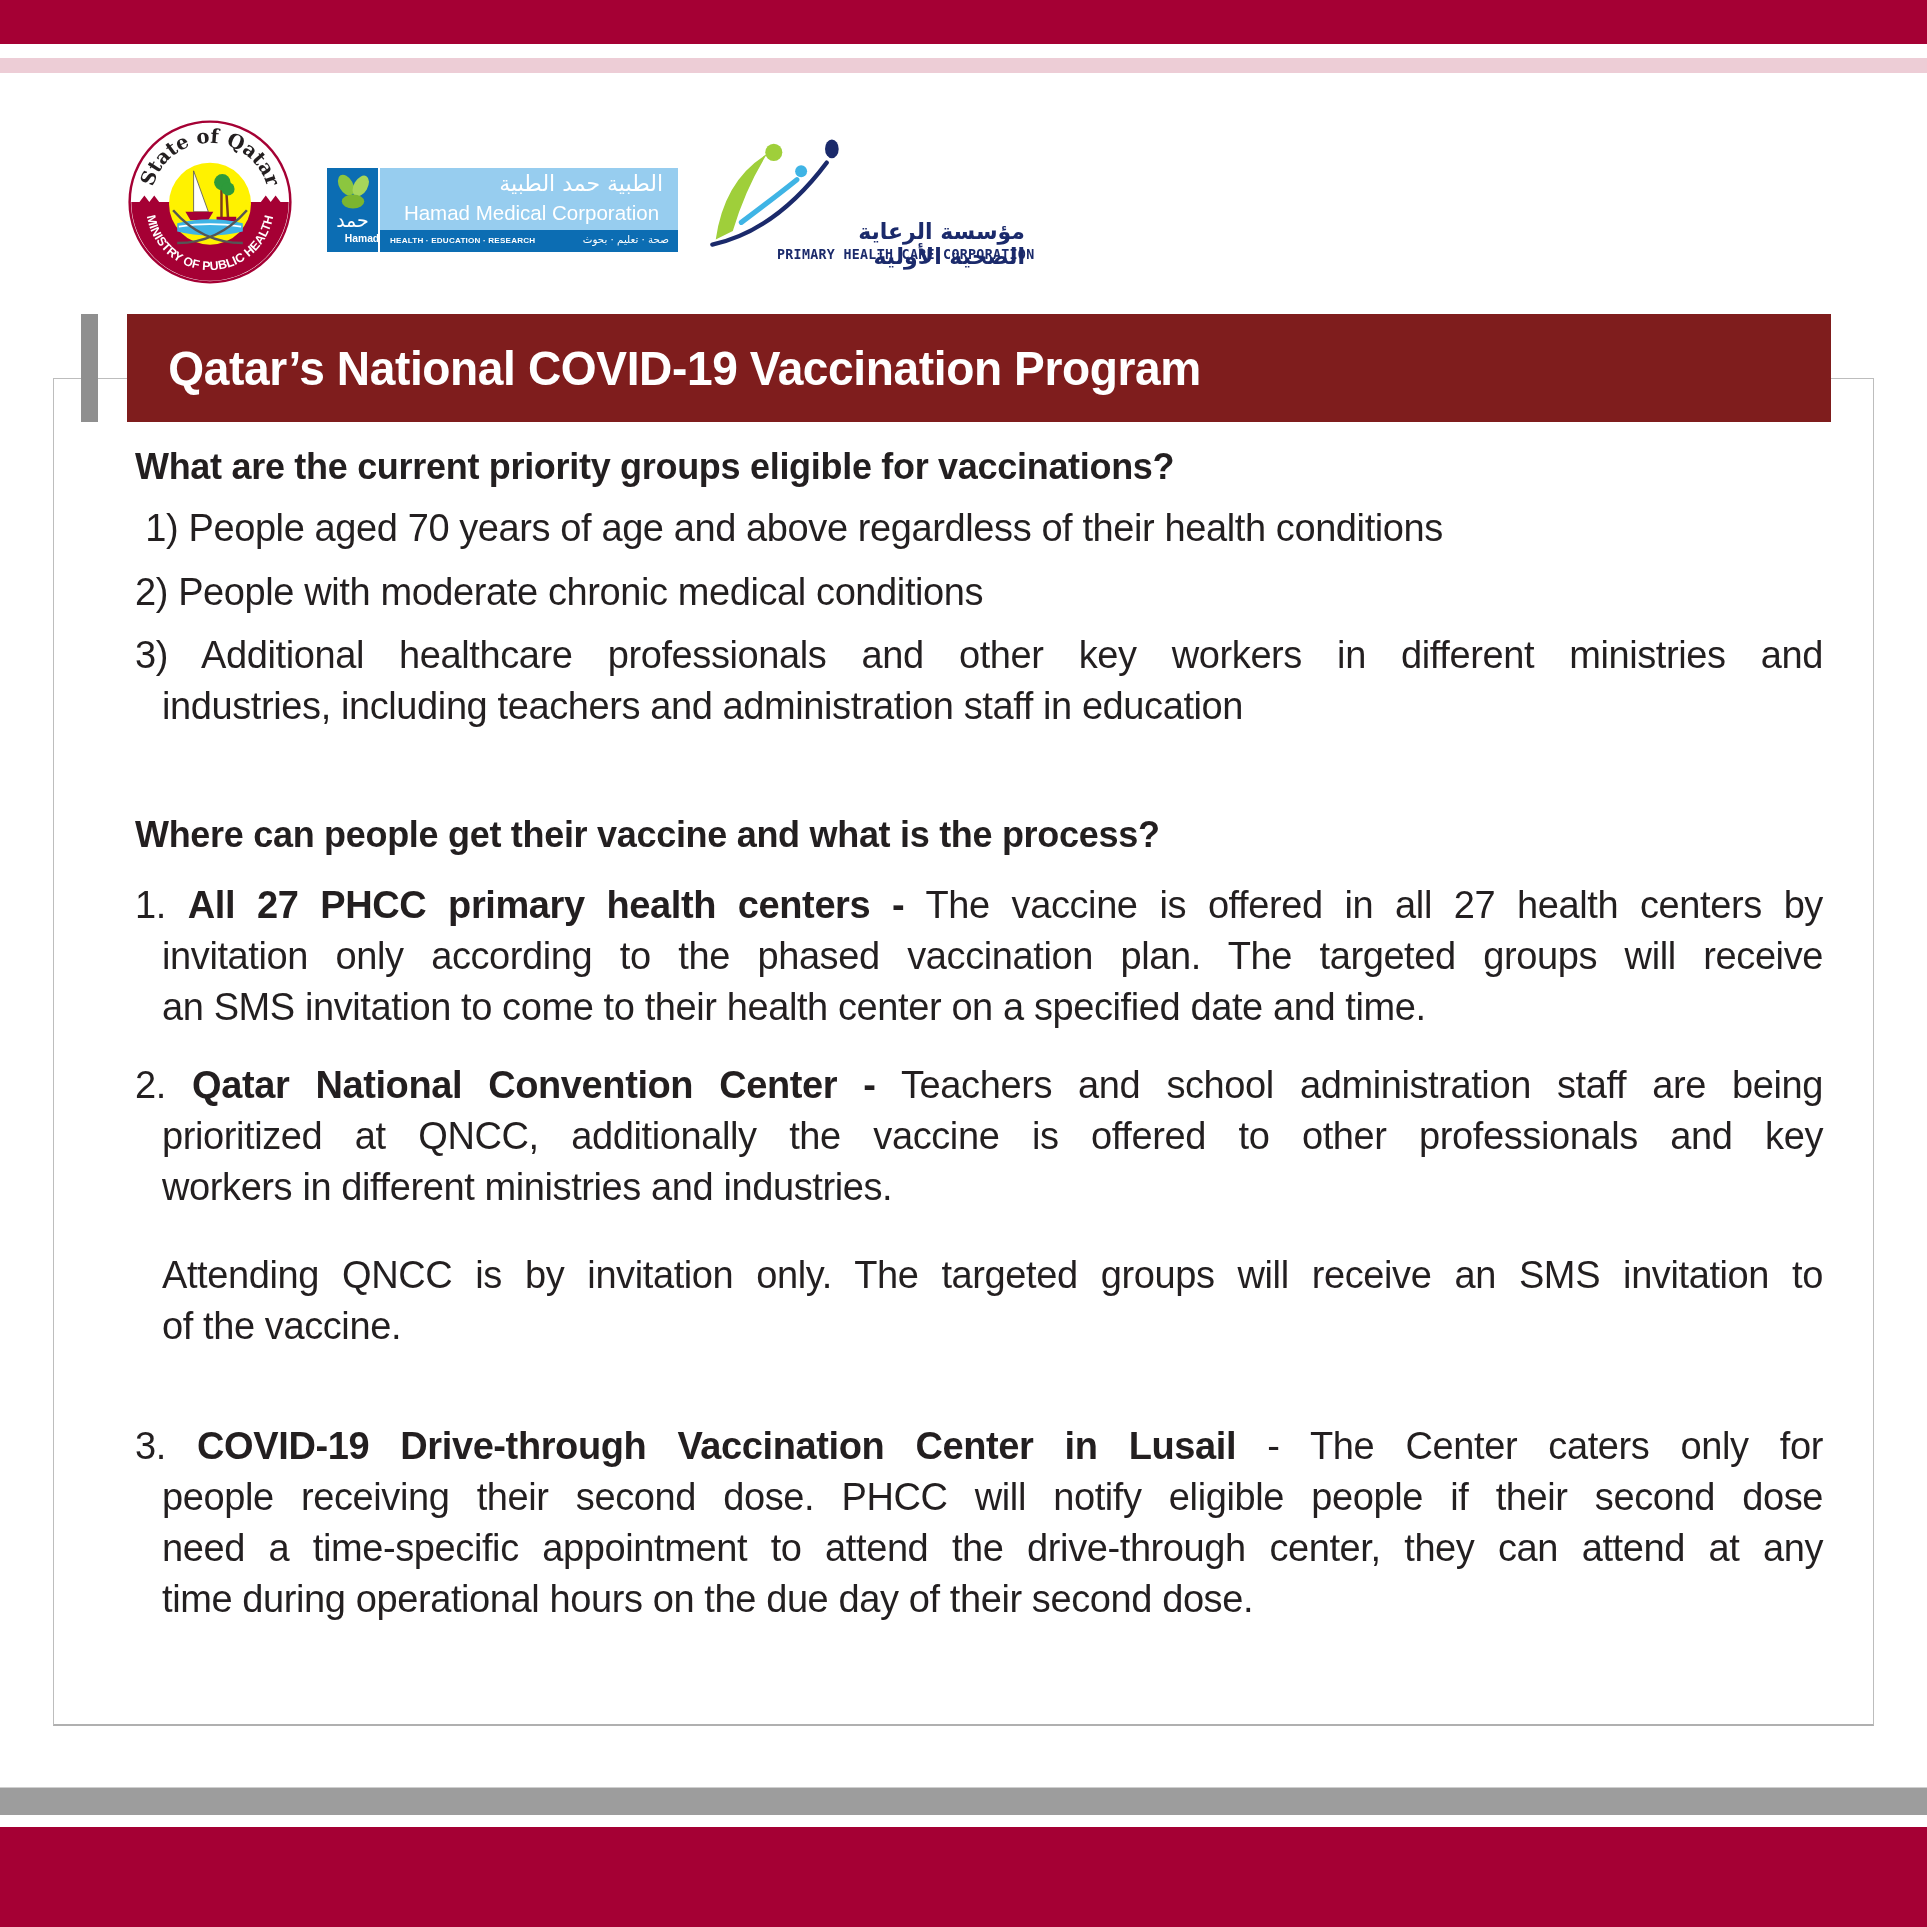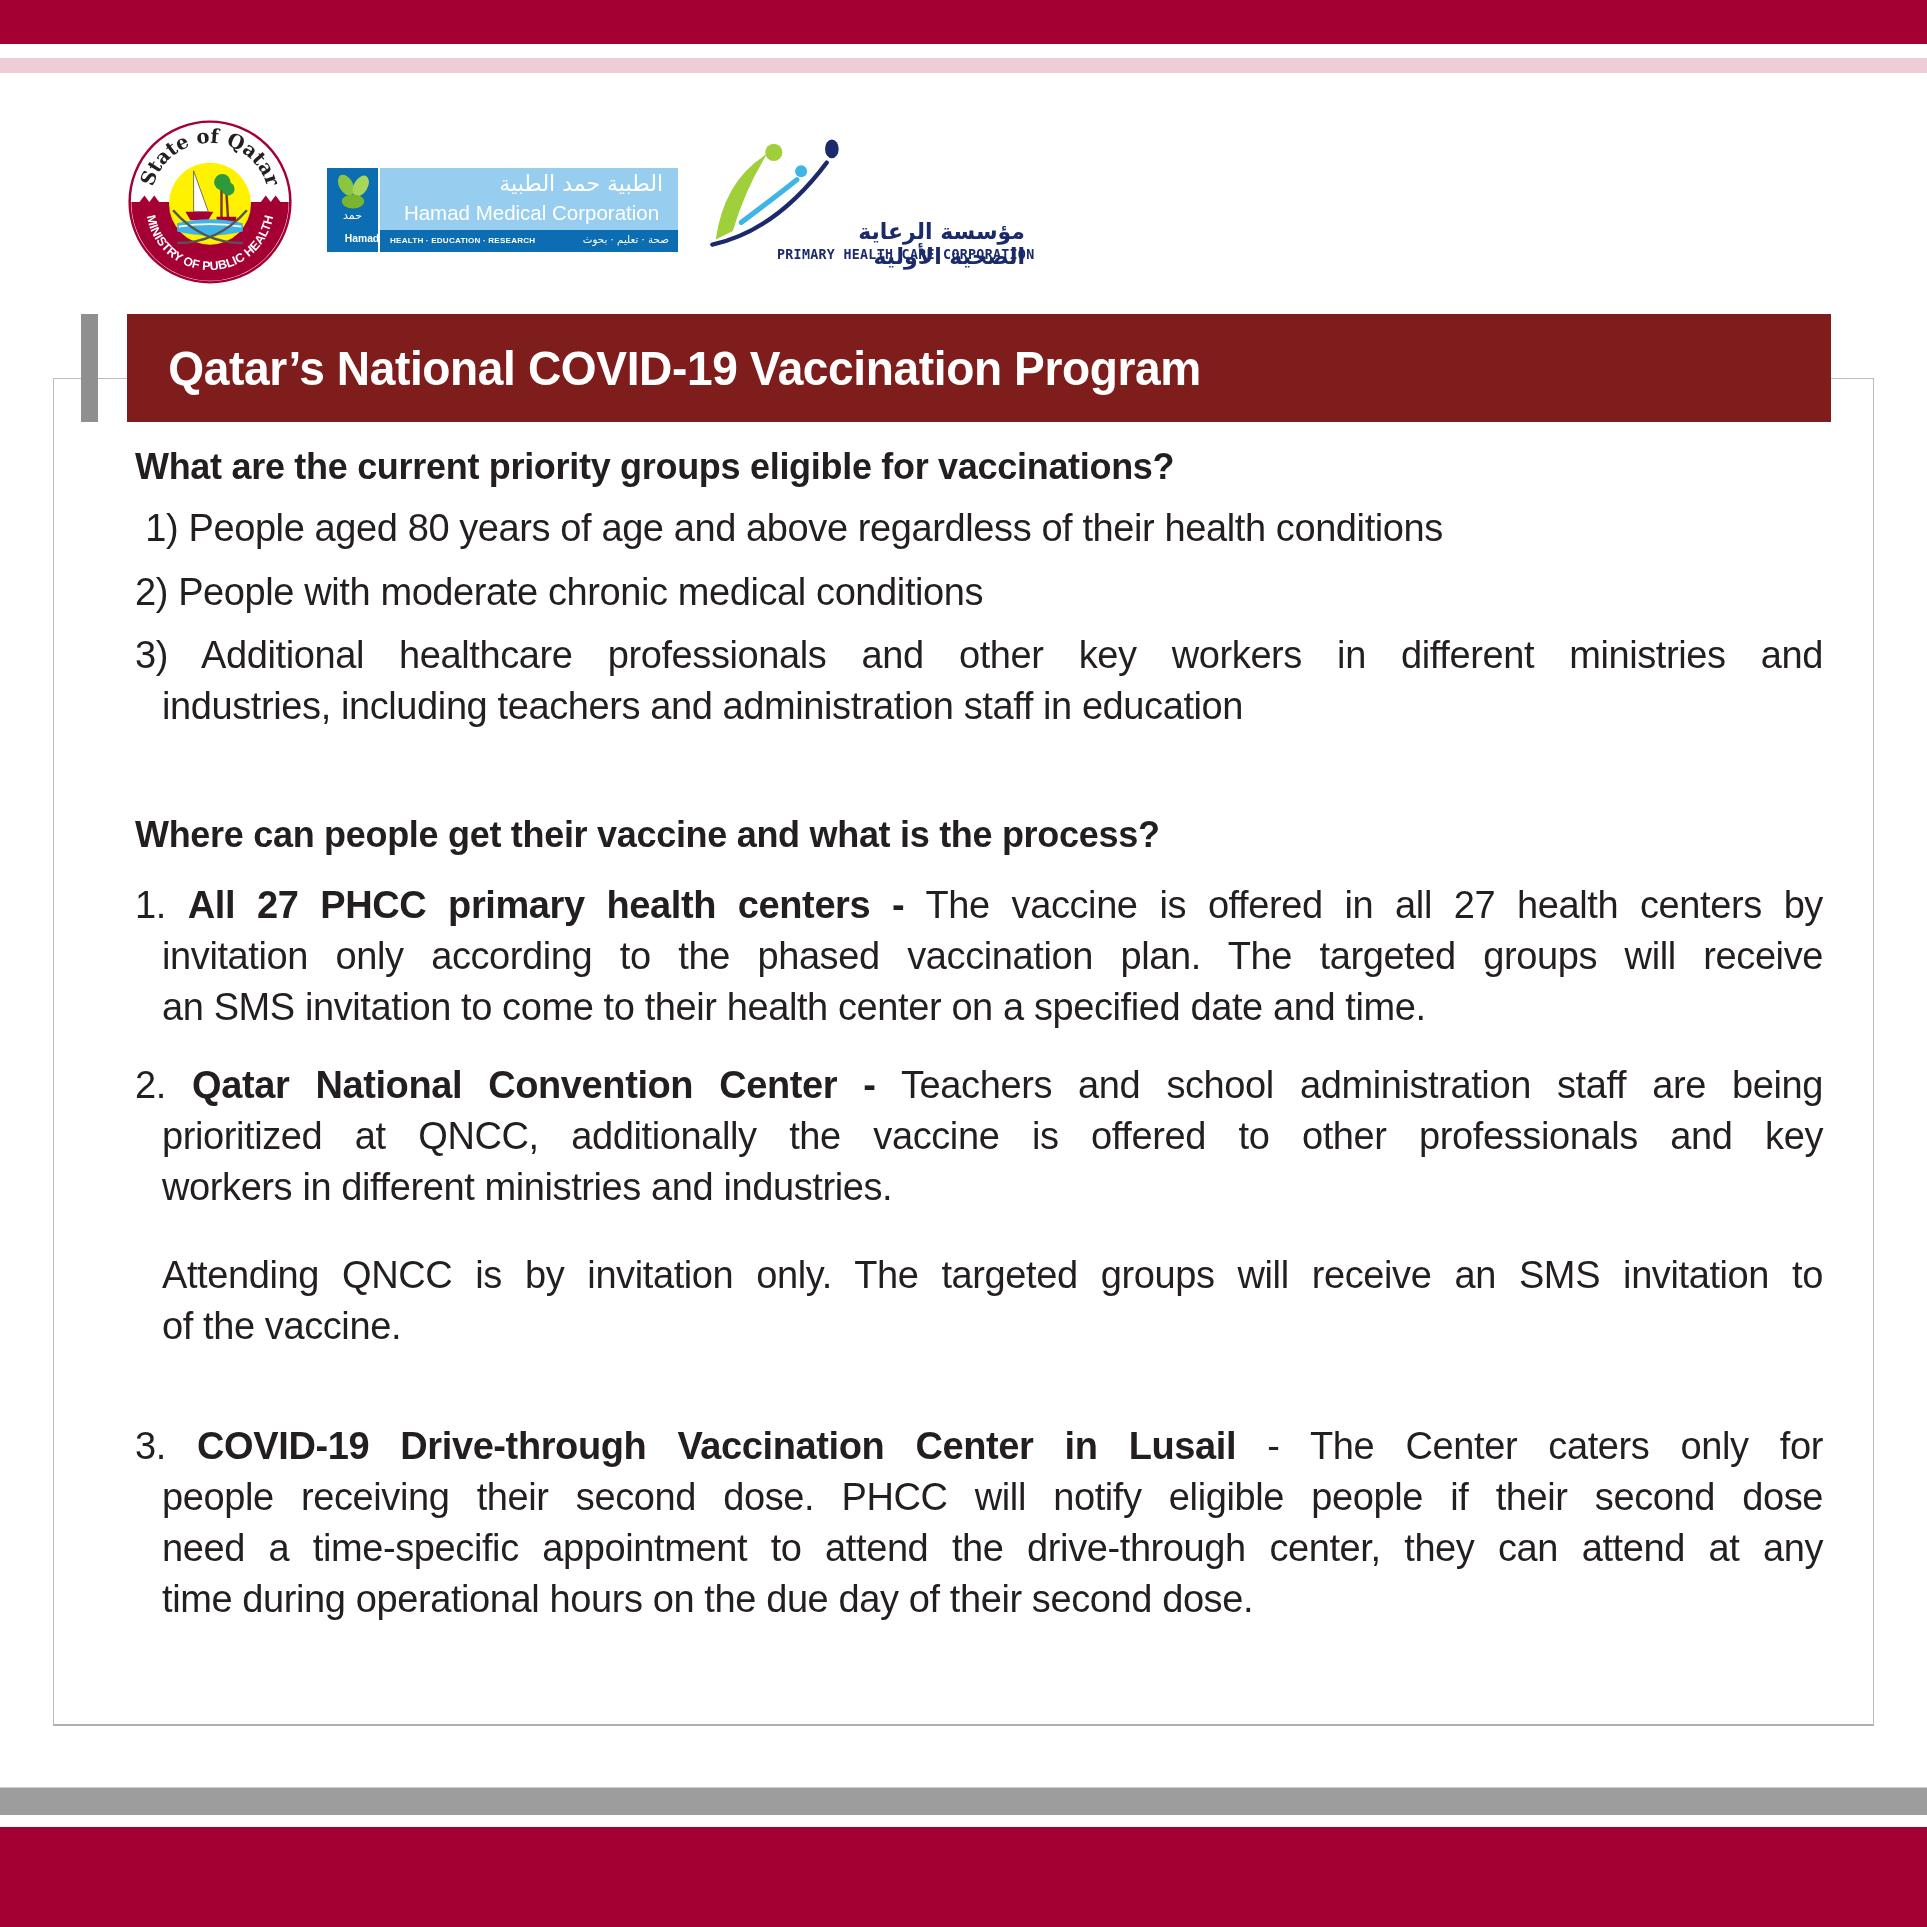--- a/index.html
+++ b/index.html
@@ -16,21 +16,21 @@
     .phcc-ar { position: absolute; left: 70px; top: 82px; font-size: 22px; font-weight: bold; color: #1b2a6b; direction: rtl; width: 248px; text-align: right; font-family: "DejaVu Sans", sans-serif; }
     .phcc-en { position: absolute; left: 70px; top: 110px; font-size: 13.3px; font-weight: bold; color: #1b2a6b; letter-spacing: 0.3px; font-family: "DejaVu Sans Mono", monospace; white-space: nowrap; }
 
     .hmc-left { position: absolute; left: 0; top: 0; width: 51px; height: 84px; background: #0c6db3; }
     .hmc-right { position: absolute; left: 53px; top: 0; width: 298px; height: 84px; background: #97cdef; }
     .hmc-strip { position: absolute; left: 53px; top: 62px; width: 298px; height: 22px; background: #0c6db3; }
     .hmc-ar { position: absolute; left: 53px; top: 3.4px; width: 283px; text-align: right; font-size: 22px; color: #ffffff; font-family: "DejaVu Sans", sans-serif; direction: rtl; }
     .hmc-en { position: absolute; left: 63px; top: 33px; width: 283px; text-align: center; font-size: 20.5px; color: #ffffff; font-family: "Liberation Sans", sans-serif; white-space: nowrap; }
     .hmc-tag { position: absolute; left: 63px; top: 68px; font-size: 8.1px; font-weight: bold; color: #ffffff; white-space: nowrap; letter-spacing: 0.2px; }
     .hmc-tag-ar { position: absolute; left: 214px; top: 65px; width: 128px; text-align: right; font-size: 10.3px; color: #ffffff; direction: rtl; font-family: "DejaVu Sans", sans-serif; }
-    .hmc-hamad-ar { position: absolute; left: 0; top: 41px; width: 51px; text-align: center; font-size: 11px; color: #ffffff; font-family: "DejaVu Sans", sans-serif; }
+    .hmc-hamad-ar { position: absolute; left: 0; top: 41px; width: 51px; text-align: center; font-size: 19px; color: #ffffff; font-family: "DejaVu Sans", sans-serif; }
     .hmc-hamad { position: absolute; left: 0; top: 65px; width: 70px; text-align: center; font-size: 10.3px; font-weight: bold; color: #ffffff; }
 
     .content-frame { position: absolute; left: 53px; top: 378px; width: 1821px; height: 1348px; border: 1.7px solid #bdbdbd; border-bottom: 2.6px solid #b0b0b0; }
     .title-accent { position: absolute; left: 81px; top: 314px; width: 17px; height: 108px; background: #8f8f8f; }
     .title-bar { position: absolute; left: 127px; top: 314px; width: 1704px; height: 108px; background: #7f1d1d; display: flex; align-items: center; }
     .title-text { color: #ffffff; font-size: 48px; font-weight: bold; padding-left: 43px; letter-spacing: -0.4px; transform: scaleX(0.96); transform-origin: left center; white-space: nowrap; }
 
     .body { position: absolute; left: 135px; top: 445px; width: 1688px; }
     .heading { font-size: 36px; font-weight: bold; color: #231f20; letter-spacing: -0.3px; line-height: 43px; white-space: nowrap; }
     .para { font-size: 38px; color: #231f20; line-height: 51px; letter-spacing: -0.4px; text-align: justify; }
@@ -114,21 +114,21 @@
 <div class="title-bar">
   <div class="title-text">Qatar’s National COVID-19 Vaccination Program</div>
 </div>
 
 <div class="body">
 
   <div class="heading p-item" style="top:0">What are the current priority groups eligible for vaccinations?</div>
 
   <div class="para p-item" style="top:58px; padding-left:10.3px">
     <span>1)</span>
-    <span>People aged 80 years of age and above regardless of their health conditions</span>
+    <span>People aged 70 years of age and above regardless of their health conditions</span>
   </div>
   <div class="para p-item" style="top:122px">
     <span>2)</span>
     <span>People with moderate chronic medical conditions</span>
   </div>
   <div class="para p-item" style="top:185px">
     <span class="just"><span>3)</span> <span>Additional healthcare professionals and other key workers in different ministries and</span></span>
     <span class="line" style="padding-left:27px">industries, including teachers and administration staff in education</span>
   </div>
 

